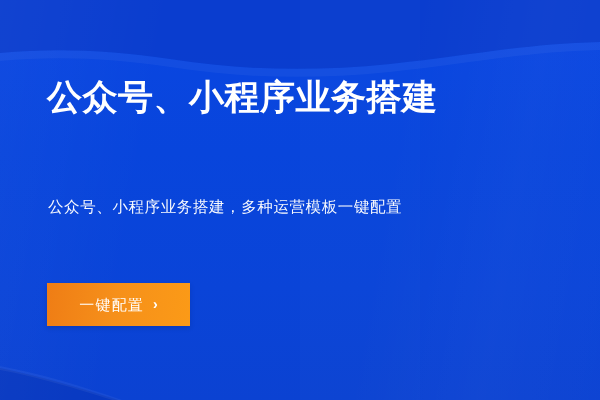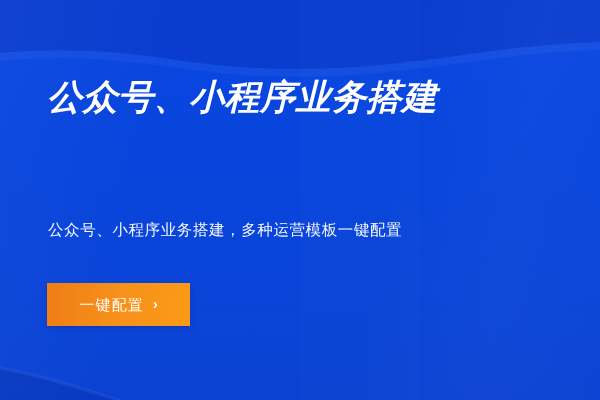--- a/index.html
+++ b/index.html
@@ -59,27 +59,26 @@
     top: 68px;
     color: #ffffff;
     font-size: 35px;
     font-weight: bold;
     line-height: 57px;
     letter-spacing: 0.5px;
     white-space: nowrap;
   }
   .headline .hl-line {
     display: block;
-    font-style: italic;
   }
 
   .subtitle {
     position: absolute;
     left: 1px;
-    top: 219px;
+    top: 196px;
     color: #ffffff;
     font-size: 15.5px;
     line-height: 22px;
     letter-spacing: 0.6px;
     white-space: nowrap;
     opacity: 0.97;
   }
 
   .cta-button {
     position: absolute;

